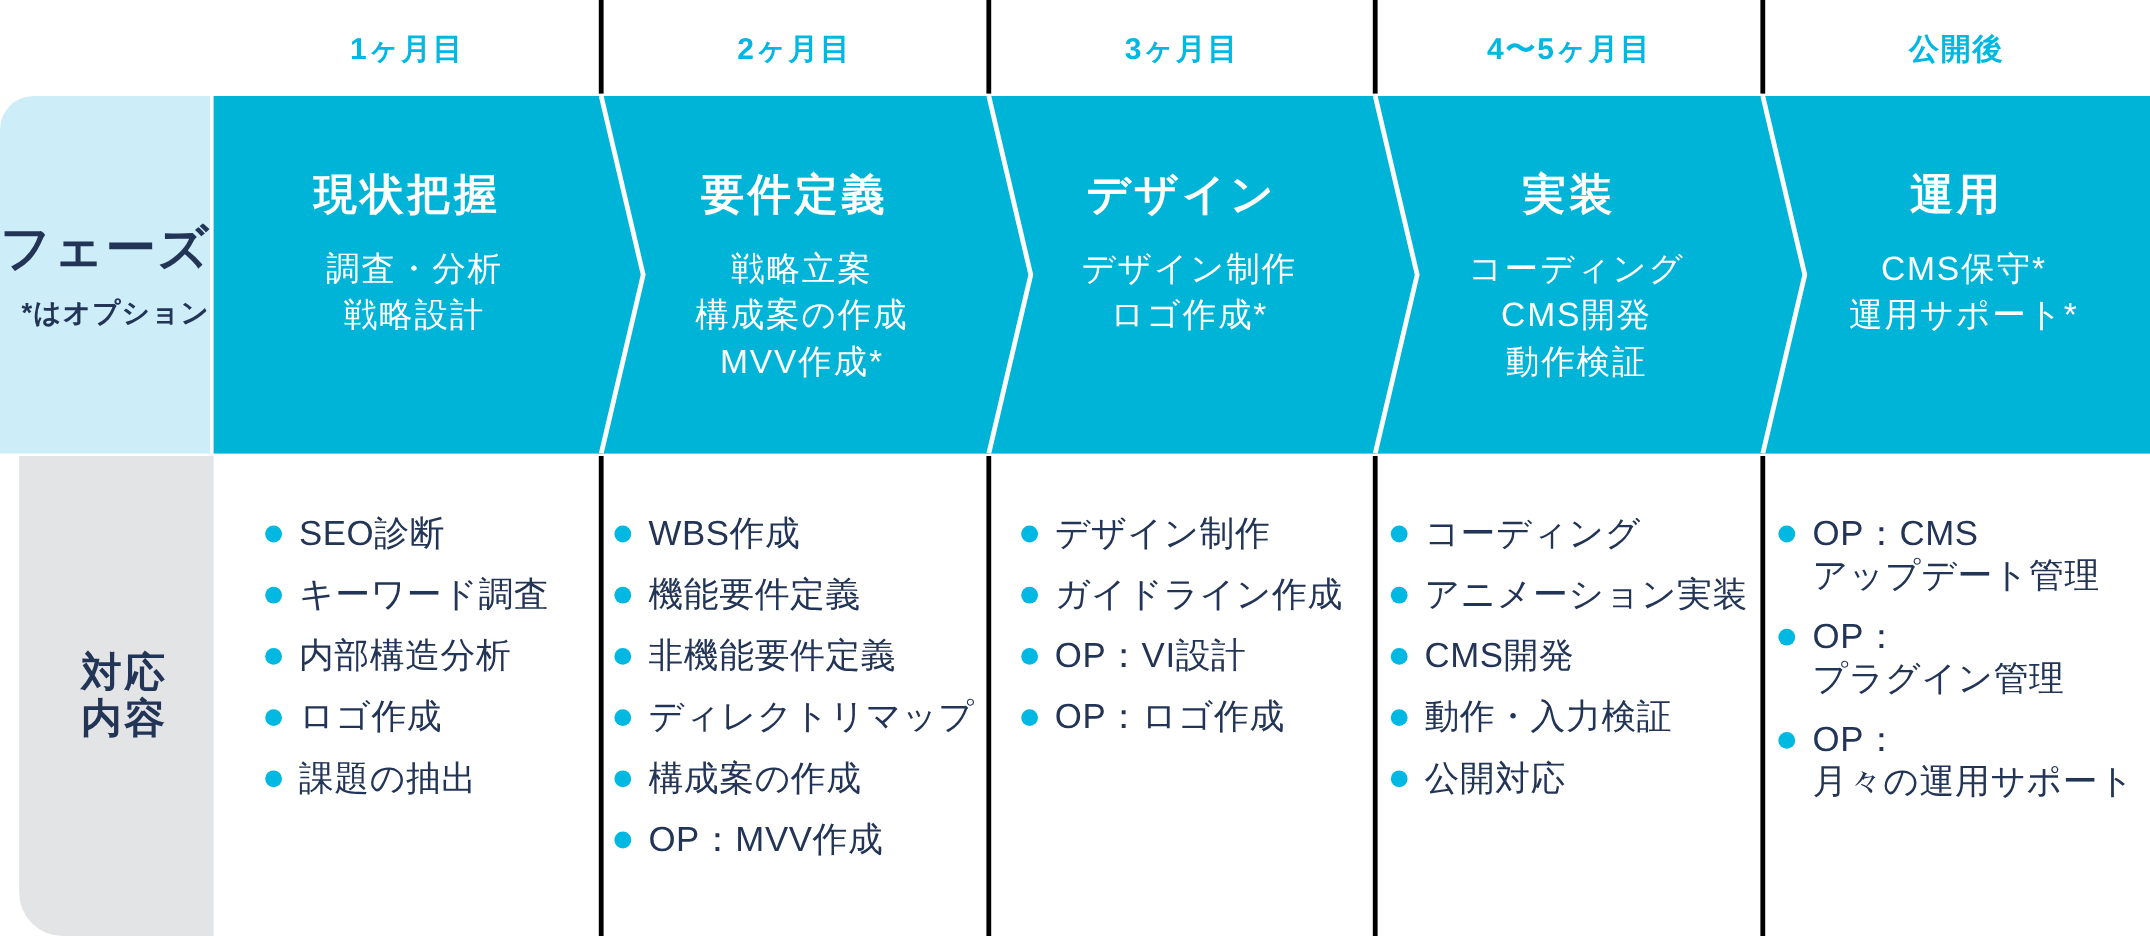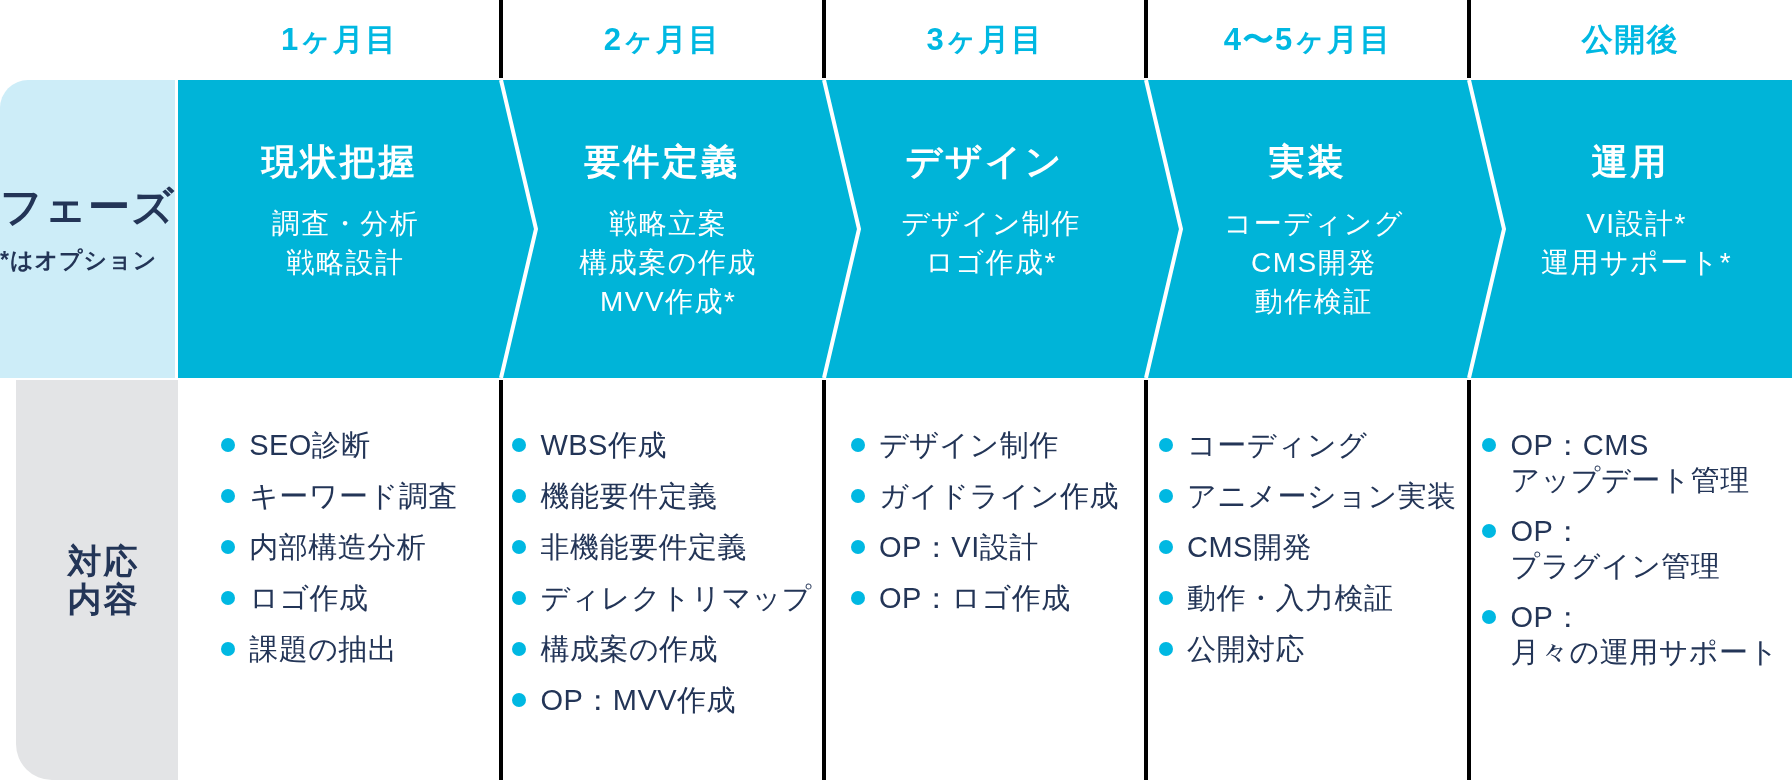--- a/index.html
+++ b/index.html
@@ -13,21 +13,21 @@
   
   .header-row{
     position:absolute;left:178px;top:0;width:1614px;height:80px;
     background:var(--white,#fff);
     border-radius:30px 30px 0 0;
     display:flex;
   }
   .header-cell{
     flex:1;display:flex;align-items:center;justify-content:center;
     color:var(--accent_bright,#00b8e2);
-    font-size:31px;font-weight:700;letter-spacing:1.5px;
+    font-size:25px;font-weight:700;letter-spacing:1.5px;
   }
   
   .vsep{position:absolute;width:4px;background:var(--separator,#000);}
   .vsep.top{top:0;height:78px;}
   .vsep.bottom{top:380px;height:400px;}
   
   .band{
     position:absolute;left:178px;top:80px;width:1614px;height:298px;
     background:var(--accent,#00b4d8);
     display:flex;
@@ -40,21 +40,21 @@
   }
   .phase-items{
     margin-top:22px;font-size:28px;line-height:39px;letter-spacing:1.5px;font-weight:400;padding-left:12px;
   }
   .chevron{position:absolute;top:80px;z-index:2;}
   
   .label-phase{
     position:absolute;left:0;top:80px;width:175px;height:298px;
     background:var(--light_cyan,#cdedf8);
     border-radius:28px 0 0 0;
-    display:flex;flex-direction:column;align-items:flex-start;justify-content:center;
+    display:flex;flex-direction:column;align-items:flex-end;justify-content:center;
     color:var(--navy,#233557);text-align:center;
   }
   .label-phase .big{font-size:42px;font-weight:700;letter-spacing:1px;line-height:46px;}
   .label-phase .note{font-size:23px;font-weight:700;margin-top:16px;line-height:28px;letter-spacing:1px;}
   .label-content{
     position:absolute;left:16px;top:380px;width:175px;height:400px;
     background:var(--gray,#e3e4e6);
     border-radius:0 0 0 36px;
     display:flex;align-items:center;justify-content:center;
     color:var(--navy,#233557);
@@ -132,21 +132,21 @@
 
       <div class="phase-item">コーディング</div>
           <div class="phase-item">CMS開発</div>
           <div class="phase-item">動作検証</div>
         </div>
     </div>
     <div class="phase-cell">
       <div class="phase-title">運用</div>
       <div class="phase-items">
 
-      <div class="phase-item">VI設計*</div>
+      <div class="phase-item">CMS保守*</div>
           <div class="phase-item">運用サポート*</div>
         </div>
     </div>
   </div>
 
   <svg class="chevron" style="left:498px" width="42" height="298" viewBox="0 0 42 298">
       <polyline points="3,0 38,149 3,298" fill="none" stroke="#ffffff" stroke-width="4"></polyline>
     </svg>
   <svg class="chevron" style="left:821px" width="42" height="298" viewBox="0 0 42 298">
       <polyline points="3,0 38,149 3,298" fill="none" stroke="#ffffff" stroke-width="4"></polyline>

